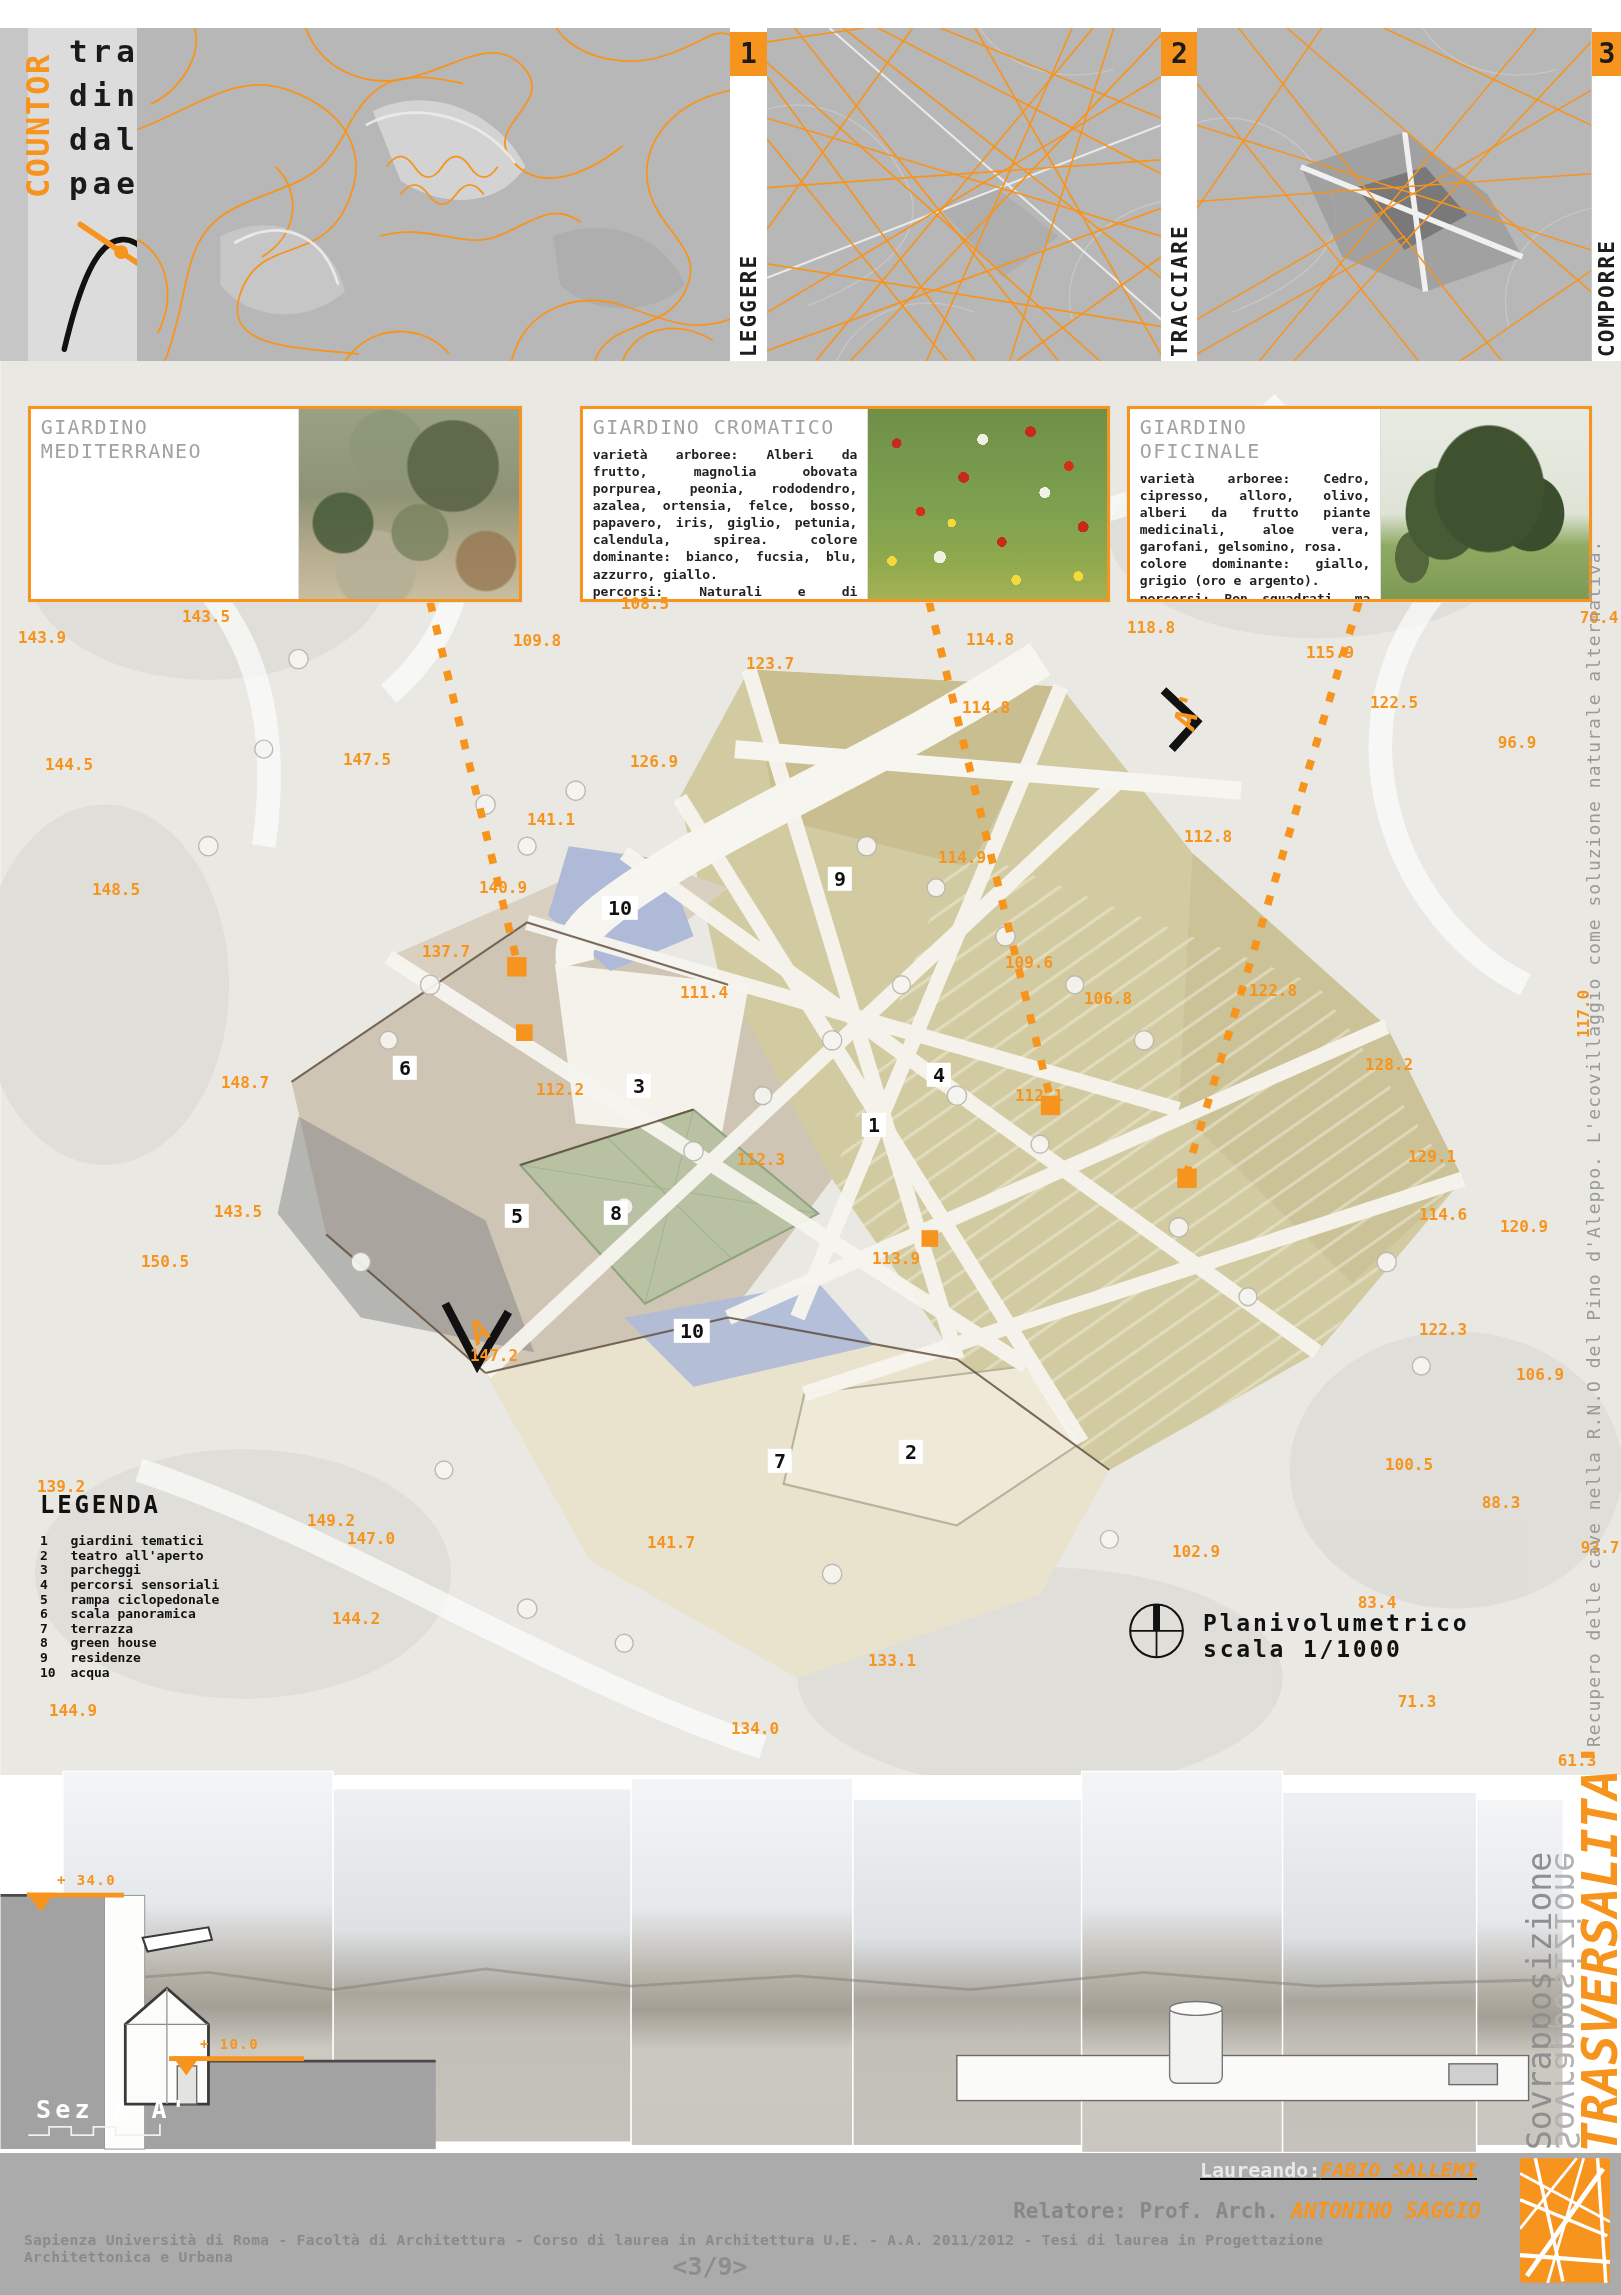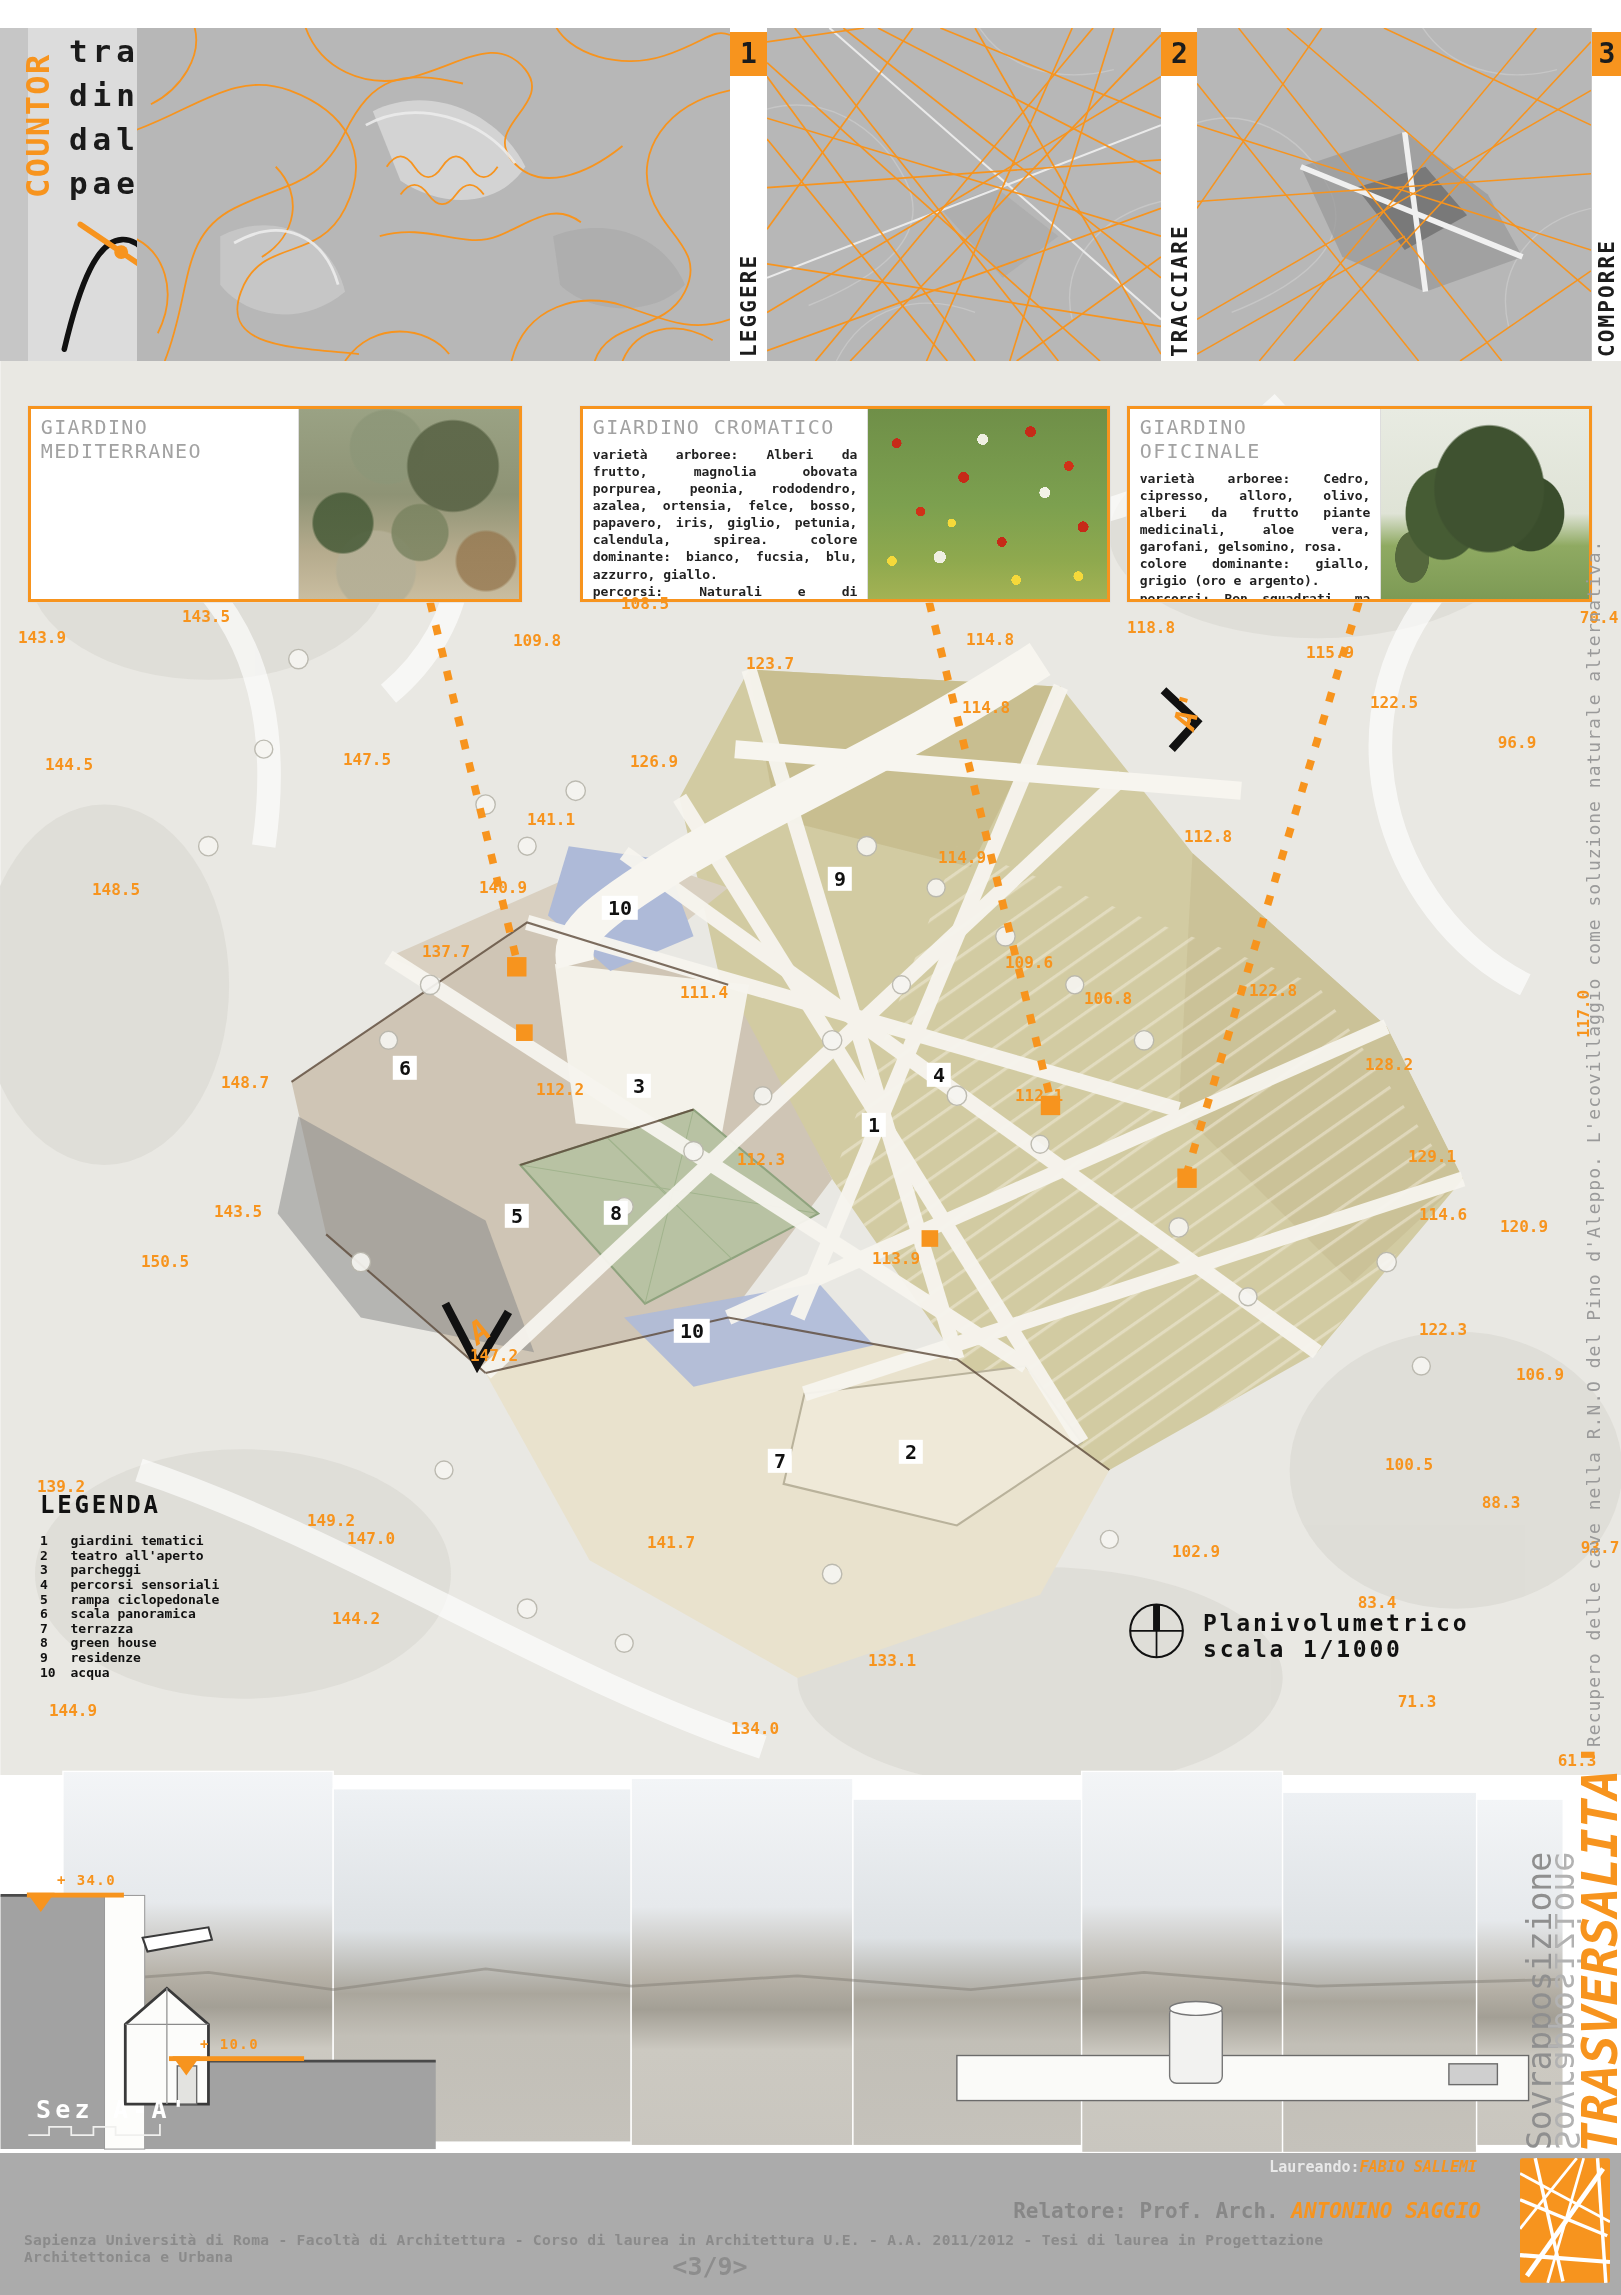--- a/index.html
+++ b/index.html
@@ -123,21 +123,21 @@
     font-size:33px;color:#8f8f8f;
   }
   .side-gray.mirror{left:1550px;transform:rotate(180deg) scaleX(-1);color:#b2b2b2;}
   .side-orange{
     left:1572px;top:1761px;height:392px;width:50px;
     writing-mode:vertical-rl;transform:rotate(180deg);
     font-size:49px;font-weight:bold;font-style:italic;color:#F7941E;
   }
   
   .footer-band{left:0;top:2153px;width:1622px;height:143px;background:#ababab;}
-  .laureando{left:763px;top:2158px;width:714px;text-align:right;font-size:15px;font-weight:bold;}
+  .laureando{left:763px;top:2158px;width:714px;text-align:right;font-size:20px;font-weight:bold;text-decoration:underline;}
   .laureando .lbl{color:#e8e8e8;}
   .relatore{left:763px;top:2199px;width:718px;text-align:right;font-size:21px;font-weight:bold;}
   .relatore .lbl{color:#878787;}
   .orange-name{color:#F7941E;font-style:italic;}
   .footer-line{left:24px;top:2231px;width:1407px;font-size:14.6px;color:#8a8a8a;font-weight:bold;letter-spacing:0.3px;}
   .page-num{left:0;top:2252px;width:1420px;text-align:center;font-size:25px;font-weight:bold;color:#8d8d8d;}
   .logo{left:1520px;top:2158px;}
 </style>
 </head>
 <body>

